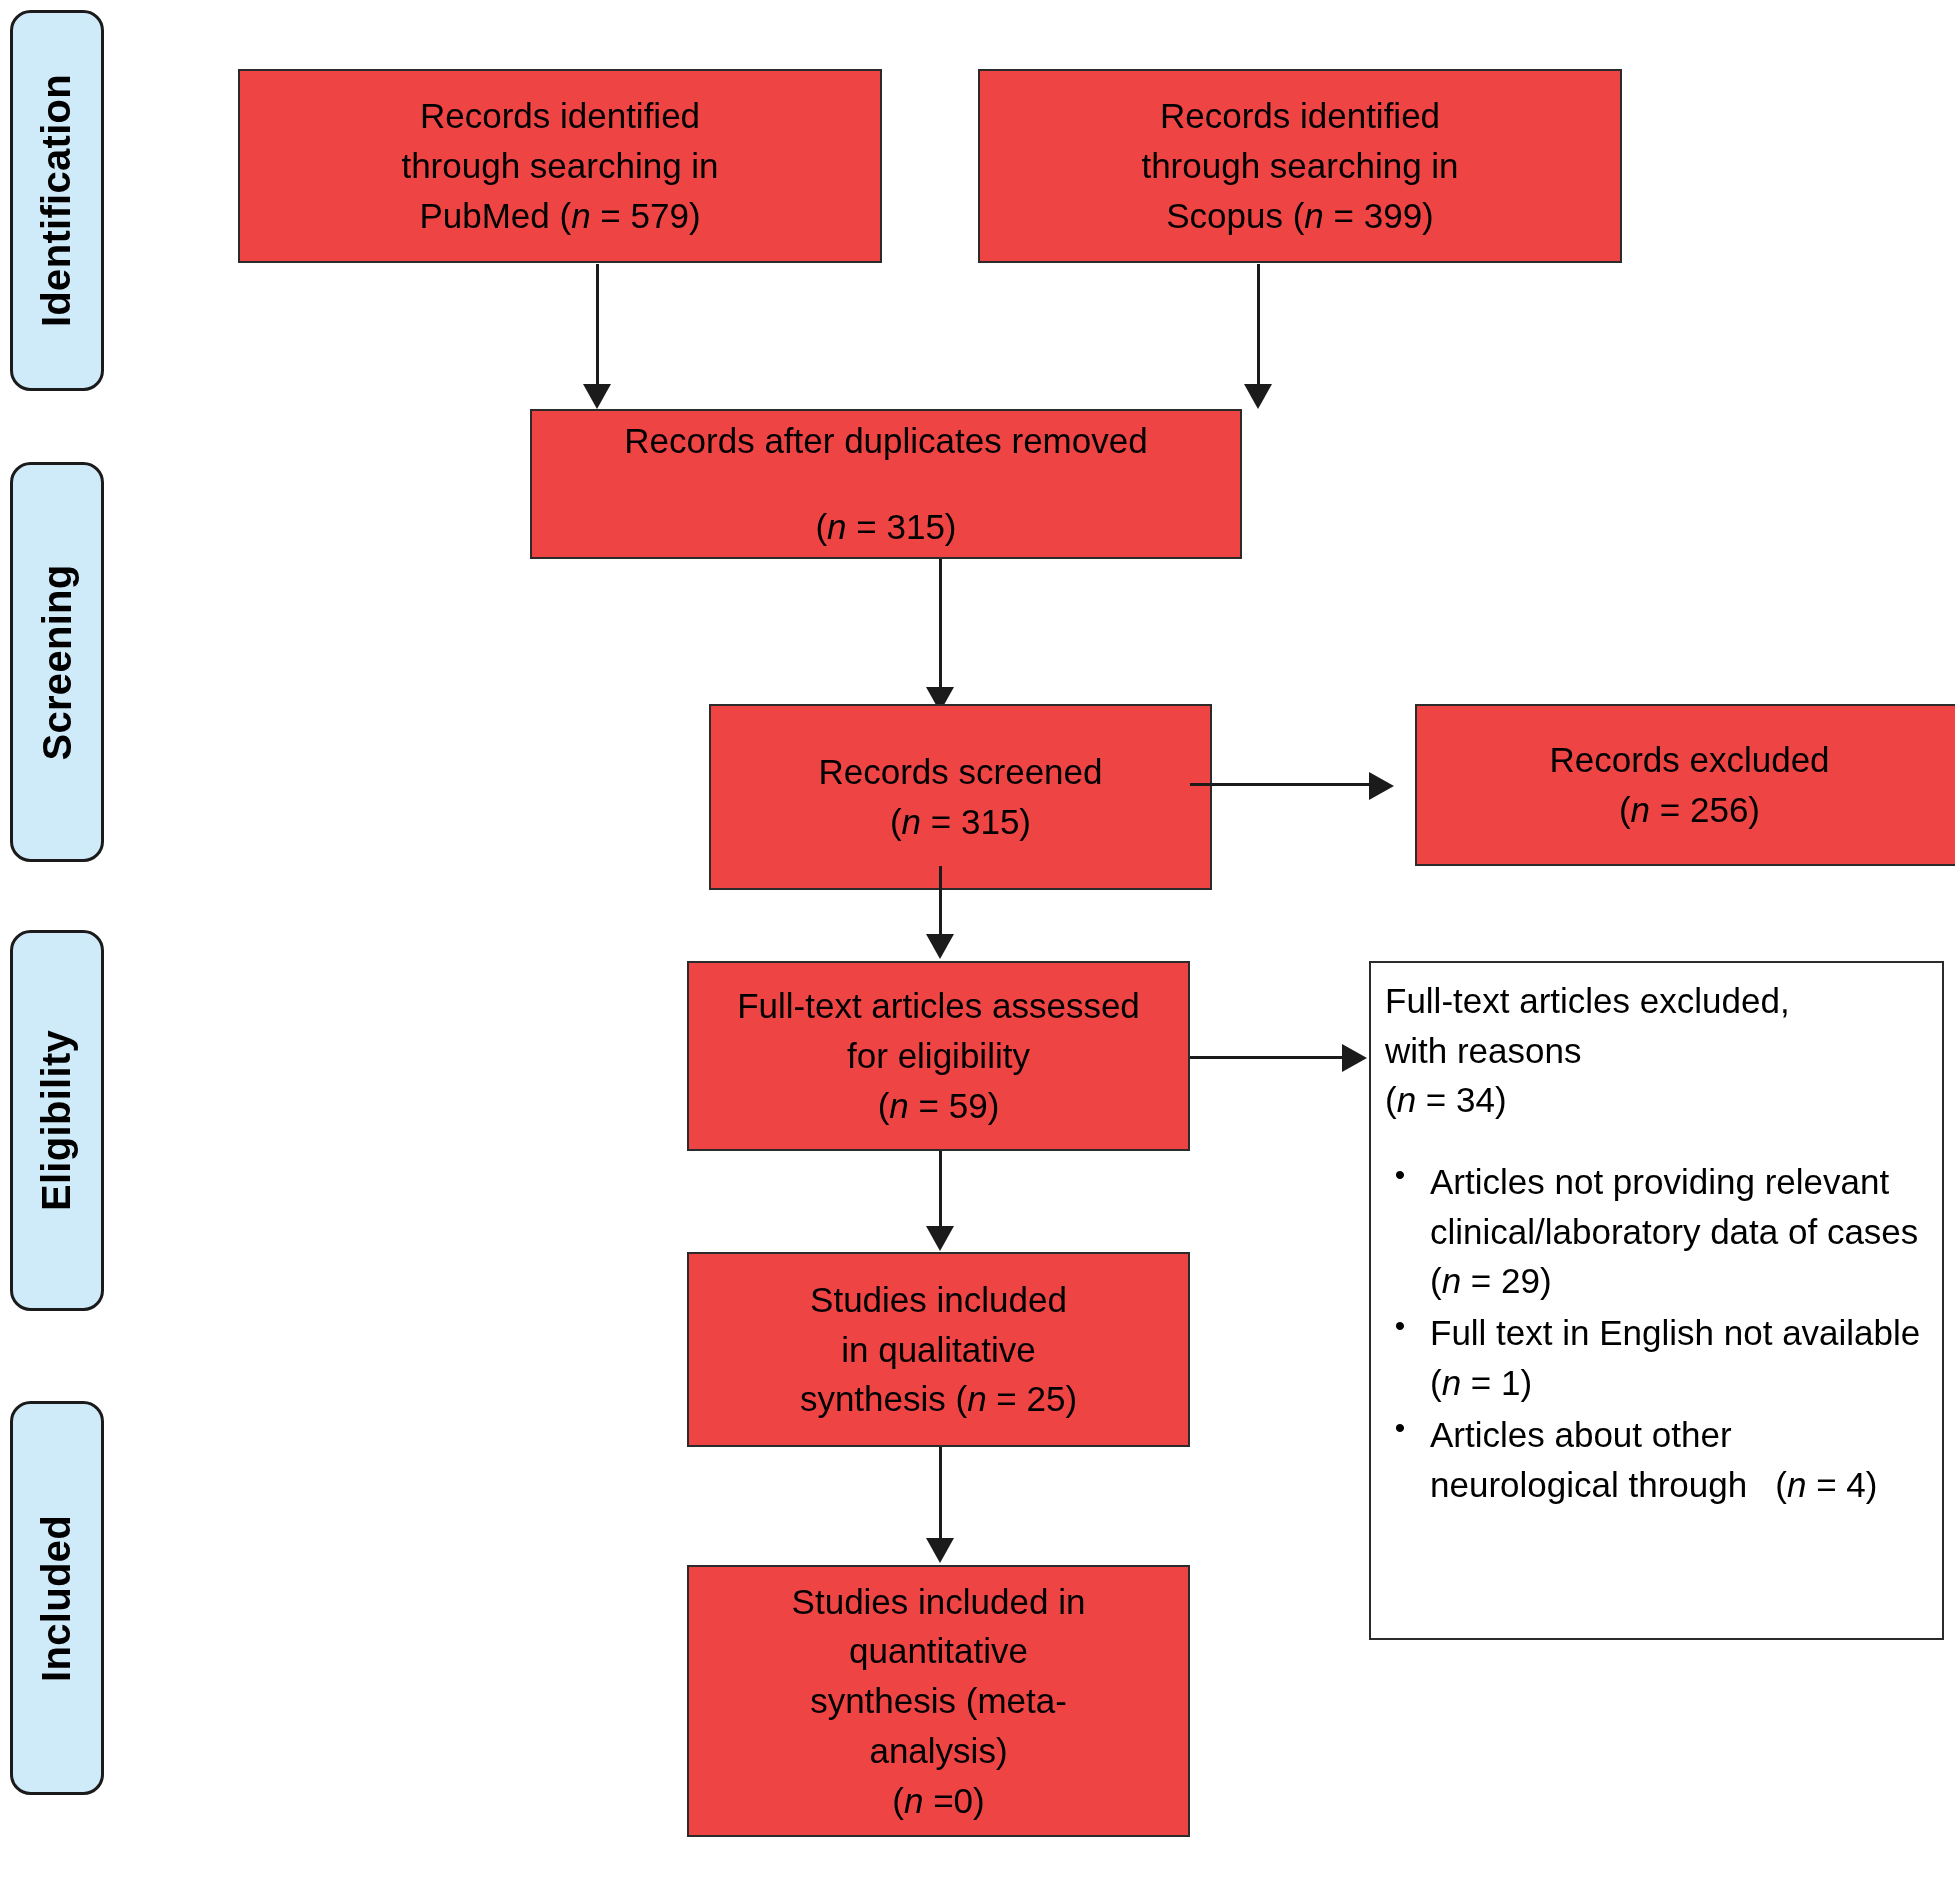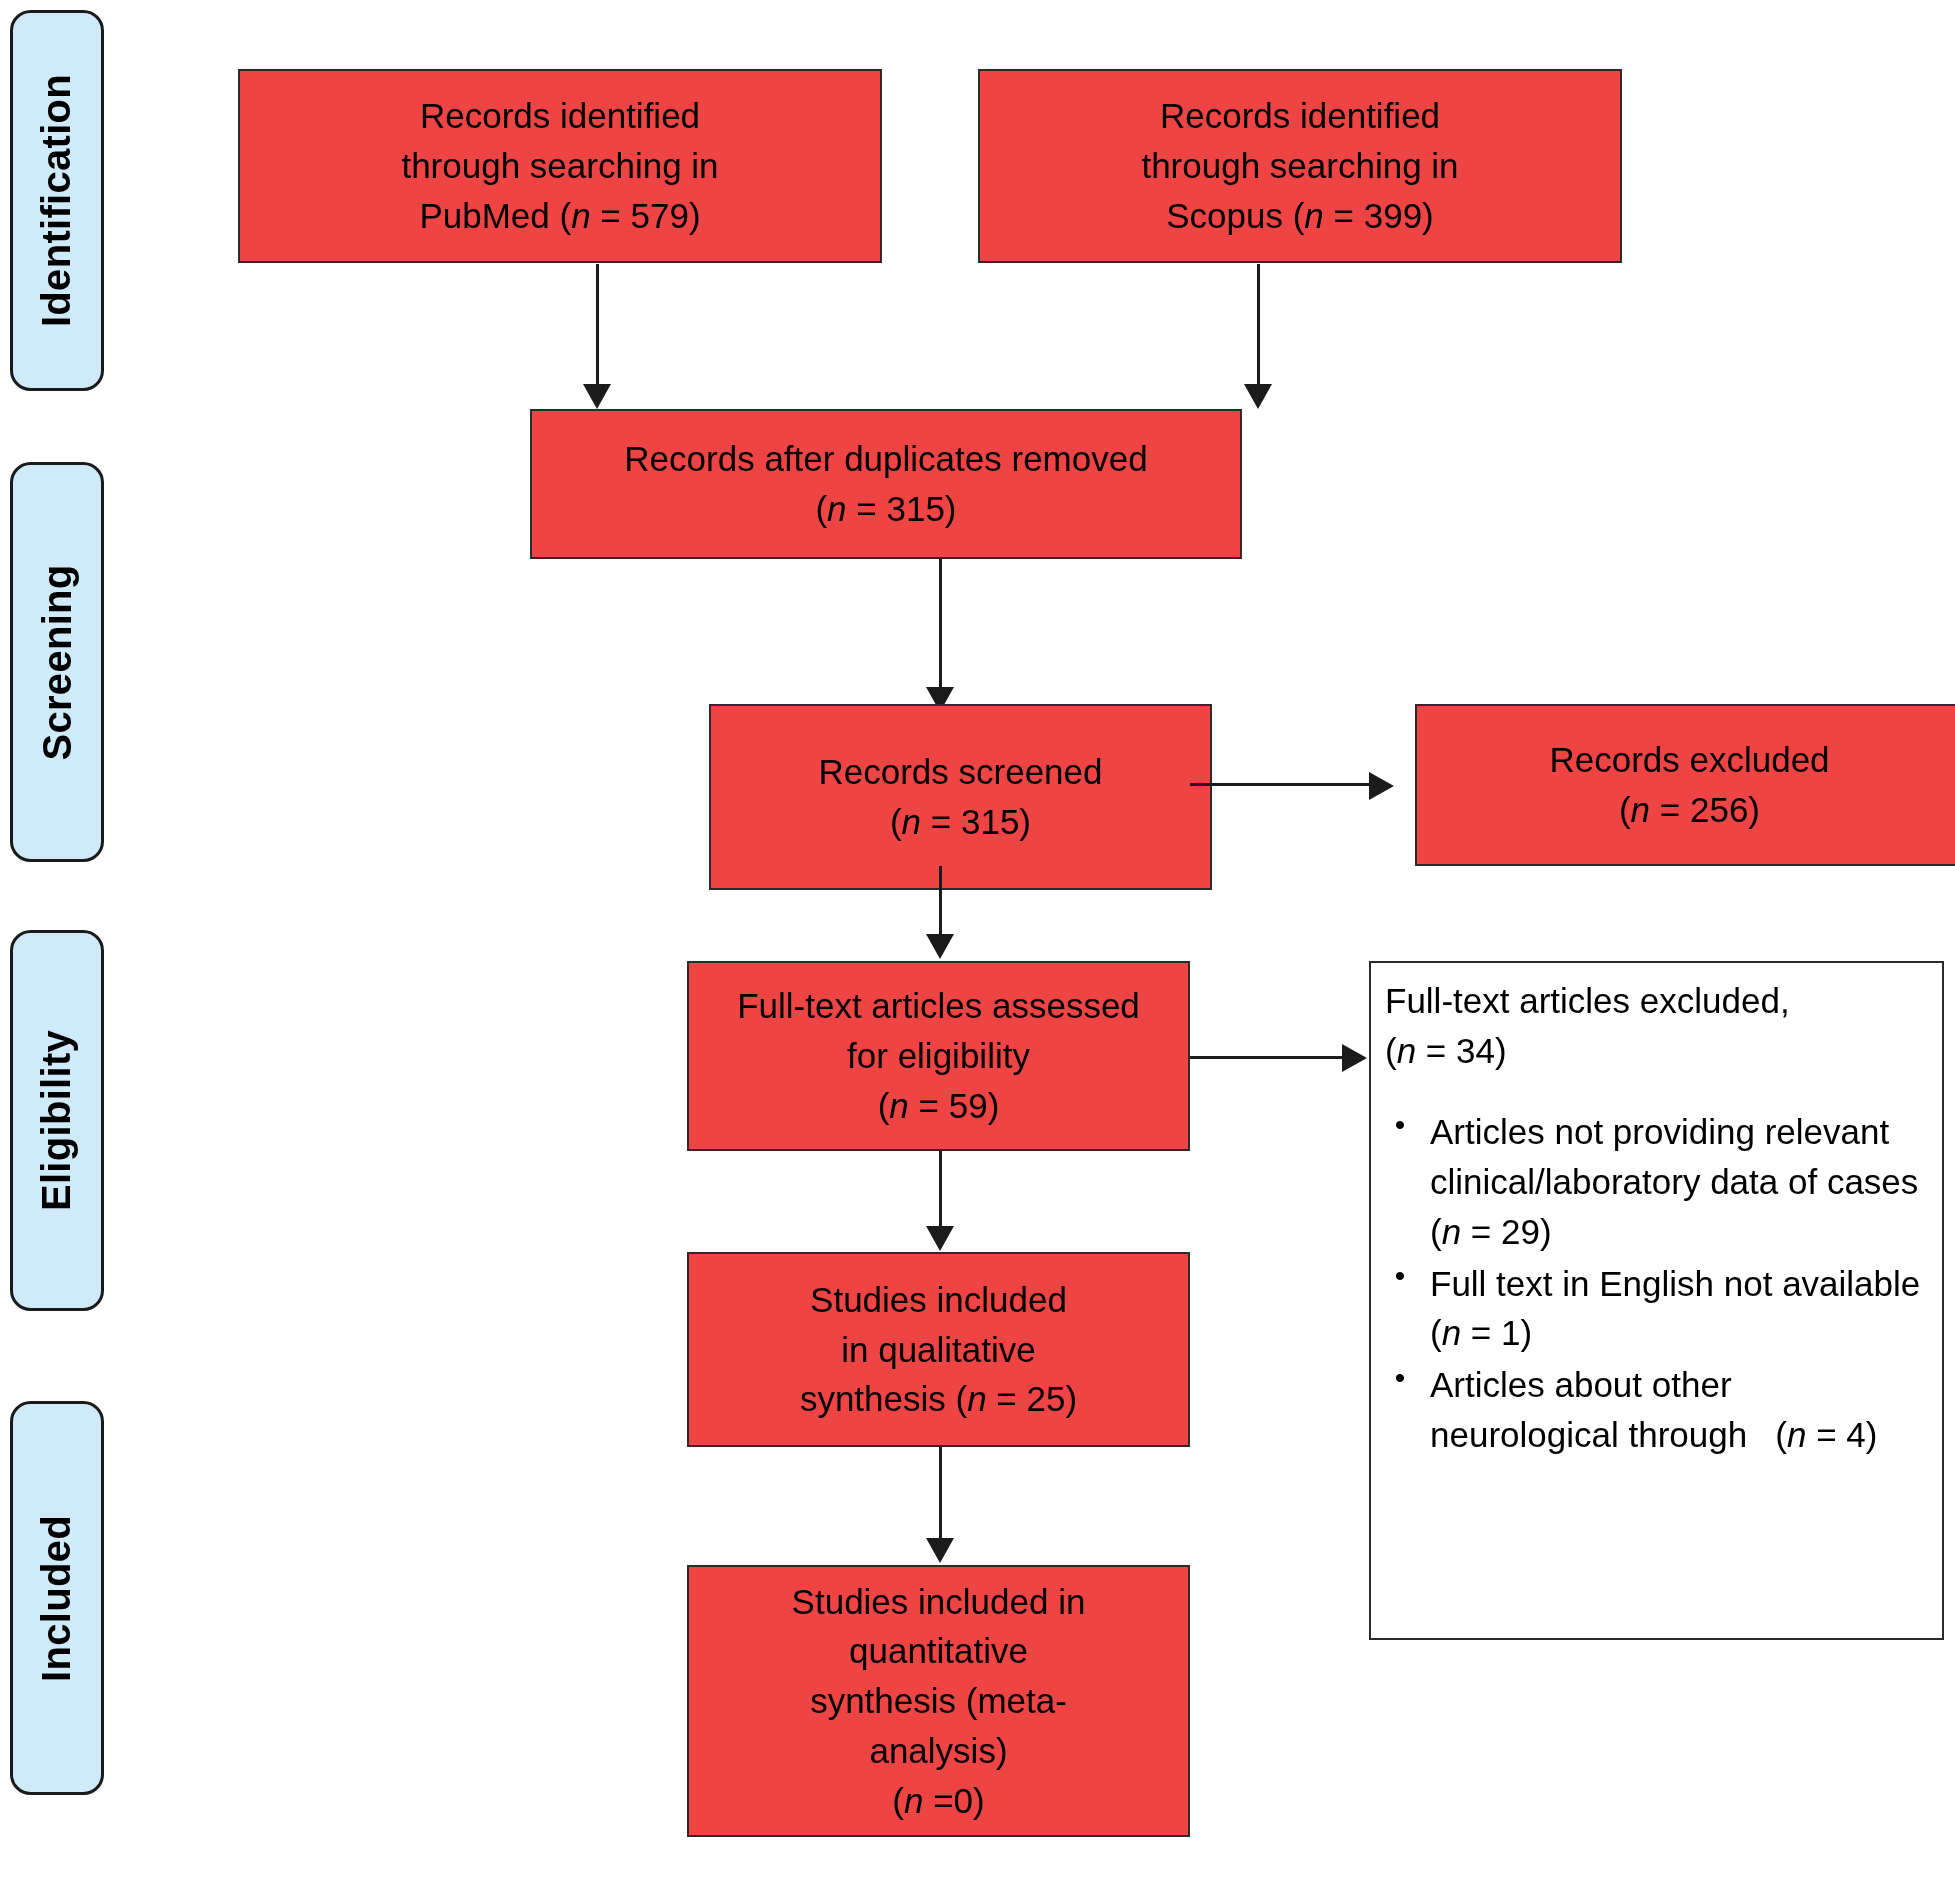--- a/index.html
+++ b/index.html
@@ -157,21 +157,21 @@
     <span class="line">through searching in</span>
     <span class="line"><span>Scopus (</span><em>n</em><span> = 399)</span></span>
   </div>
 
   <div class="vline" style="left:596px; top:264px; height:125px;"></div>
   <div class="arrow-down" style="left:583px; top:384px;"></div>
 
   <div class="vline" style="left:1257px; top:264px; height:125px;"></div>
   <div class="arrow-down" style="left:1244px; top:384px;"></div>
 
-  <div class="flow-box" style="left:530px; top:409px; width:712px; height:150px;">
+  <div class="flow-box" style="left:530px; top:409px; width:712px; height:150px;justify-content:space-between;">
     <span class="line">Records after duplicates removed</span>
     <span class="line"><span>(</span><em>n</em><span> = 315)</span></span>
   </div>
 
   <div class="vline" style="left:939px; top:559px; height:131px;"></div>
   <div class="arrow-down" style="left:926px; top:687px;"></div>
 
   <div class="flow-box" style="left:709px; top:704px; width:503px; height:186px;">
     <span class="line">Records screened</span>
     <span class="line"><span>(</span><em>n</em><span> = 315)</span></span>
@@ -193,20 +193,21 @@
     <span class="line">for eligibility</span>
     <span class="line"><span>(</span><em>n</em><span> = 59)</span></span>
   </div>
 
   <div class="hline" style="left:1190px; top:1056px; width:157px;"></div>
   <div class="arrow-right" style="left:1342px; top:1044px;"></div>
 
   <div class="reasons-box" style="left:1369px; top:961px; width:575px; height:679px;">
     <div class="reasons-head">
       <span class="line">Full-text articles excluded,</span>
+      <span class="line">with reasons</span>
       <span class="line"><span>(</span><em>n</em><span> = 34)</span></span>
     </div>
     <ul class="reasons-list">
       <li>
         <span>Articles not providing</span>
         <span>relevant clinical/laboratory</span>
         <span><span>data of cases (</span><em>n</em><span> = 29)</span></span>
       </li>
       <li>
         <span>Full text in English not</span>

